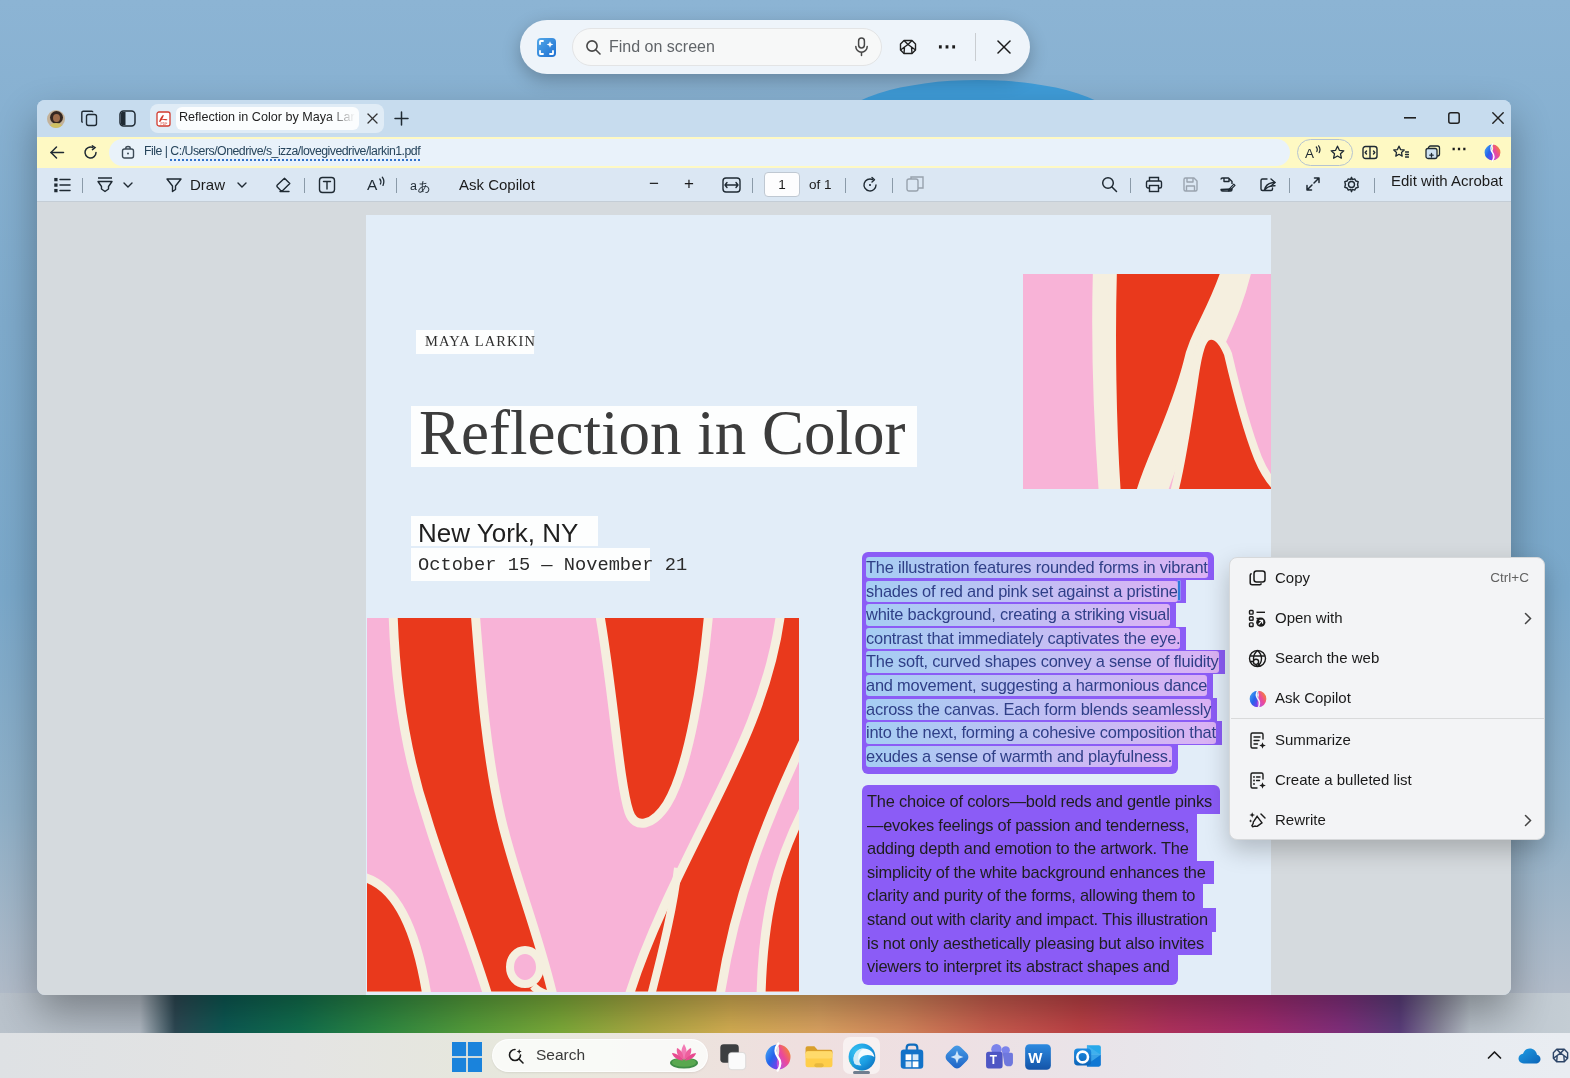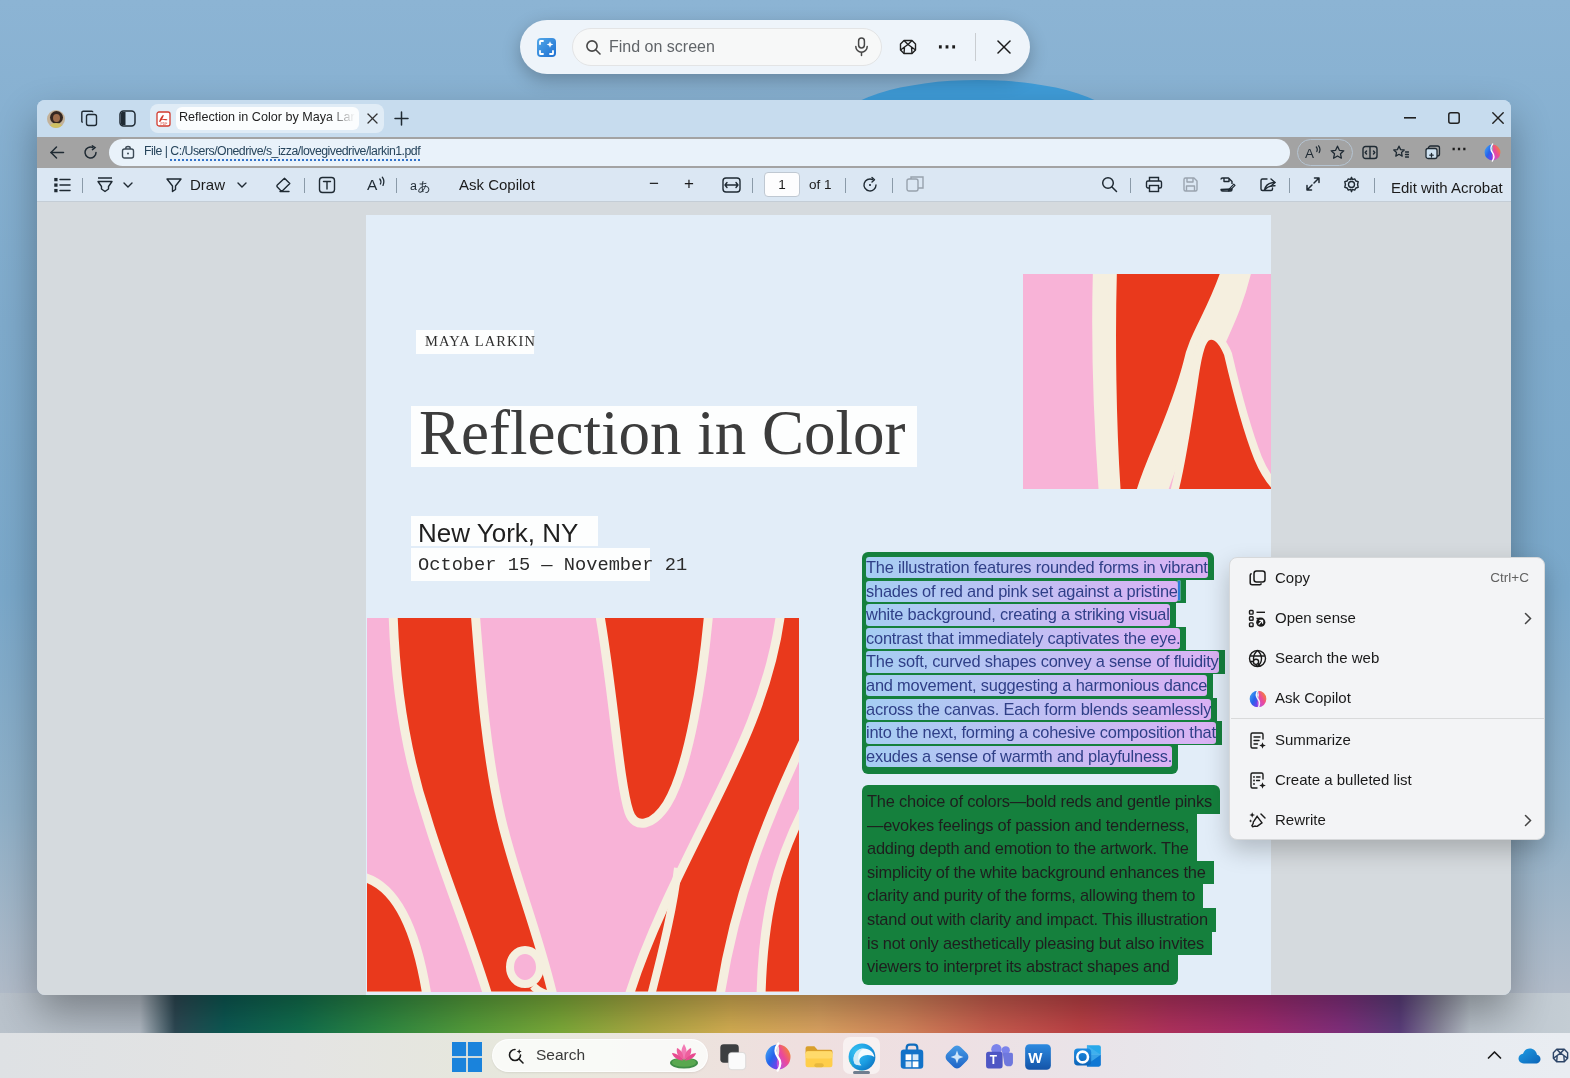--- a/index.html
+++ b/index.html
@@ -20,26 +20,26 @@
   #fb-icon { position:absolute; left:537px; top:38px; width:19px; height:19px; border-radius:4px;
     background:linear-gradient(135deg,#53a8e8 0%,#1d6fd2 100%); }
   #fb-input { position:absolute; left:572px; top:28px; width:310px; height:38px; background:#f7f8f8;
     border:1px solid #e3e4e5; border-radius:19px; }
   .ficn { position:absolute; }
   #fb-sep { position:absolute; left:975px; top:33px; width:1px; height:28px; background:#c9cdd1; }
   
   #win { position:absolute; left:37px; top:100px; width:1474px; height:895px; border-radius:8px;
     background:#c7dcee; box-shadow:0 18px 40px rgba(0,0,0,0.32); overflow:hidden; }
   #titlebar { position:absolute; left:0; top:0; width:1474px; height:37px; background:#c7dcee; }
-  #urlrow { position:absolute; left:0; top:37px; width:1474px; height:31px; background:#a3a3a3; }
+  #urlrow { position:absolute; left:0; top:37px; width:1474px; height:31px; background:#fef9c3; }
   #pdfbar { position:absolute; left:0; top:68px; width:1474px; height:34px; background:#dbe7f3; border-bottom:1px solid #c4cdd6; }
   #content { position:absolute; left:0; top:102px; width:1474px; height:793px; background:#d5dade; }
   #page { position:absolute; left:329px; top:13px; width:905px; height:884px; background:#e2edf8; }
   .sep-t { position:absolute; top:10px; width:1px; height:15px; background:#8a9aa8; }
-  .ln { white-space:nowrap; background:#15803d; width:fit-content; padding:0 8px 0 5px; line-height:23.6px; font-size:16.4px; color:#1e1e1e; letter-spacing:-0.2px; }
+  .ln { white-space:nowrap; background:#8b5cf6; width:fit-content; padding:0 8px 0 5px; line-height:23.6px; font-size:16.4px; color:#1e1e1e; letter-spacing:-0.2px; }
   .ln .hl { display:inline-block; height:21.4px; line-height:21.4px; background:linear-gradient(90deg,#a5cef3,#dbb2f4); color:#2f3f87; border-radius:3px; vertical-align:top; margin-top:1.1px; }
   #para1 .ln { padding:0 6px 0 4px; }
   .caret { display:inline-block; width:2px; height:19px; background:#2f7ad8; vertical-align:-3px; box-shadow:0 0 0 0.5px #8fc2ef; }
   
   #ctxmenu { position:absolute; left:1229px; top:557px; width:316px; height:283px; background:#f3f4f6;
     border:1px solid #d6d8da; border-radius:8px; box-shadow:0 10px 24px rgba(0,0,0,0.22); }
   .mi { position:absolute; left:0; width:316px; height:40px; }
   .mi .lab { position:absolute; left:45px; top:10px; font-size:15px; color:#1a1a1a; }
   .mi .kbd { position:absolute; right:17px; top:11px; font-size:13.5px; color:#616161; }
   .mi .chev { position:absolute; right:14px; top:13px; }
@@ -243,21 +243,21 @@
         </svg>
       <div class="sep-t" style="left:1252px"></div>
       <svg class="abs" style="left:1268px;top:8px" width="16" height="16" viewBox="0 0 16 16" fill="none" stroke="#1f2a33" stroke-width="1.5" stroke-linecap="round" stroke-linejoin="round">
           <path d="M9.5 2 L14 2 L14 6.5 M14 2 L9 7 M6.5 14 L2 14 L2 9.5 M2 14 L7 9"></path>
         </svg>
       <svg class="abs" style="left:1306px;top:8px" width="17" height="17" viewBox="0 0 17 17" fill="none" stroke="#1f2a33" stroke-width="1.4">
           <circle cx="8.5" cy="8.5" r="3"></circle>
           <path d="M8.5 1.3 L9.3 3.6 L11.7 2.9 L12.9 5 L15.2 5.7 L14.6 8.5 L15.2 11.3 L12.9 12 L11.7 14.1 L9.3 13.4 L8.5 15.7 L7.7 13.4 L5.3 14.1 L4.1 12 L1.8 11.3 L2.4 8.5 L1.8 5.7 L4.1 5 L5.3 2.9 L7.7 3.6 Z" stroke-linejoin="round"></path>
         </svg>
       <div class="sep-t" style="left:1337px"></div>
-      <div class="abs" style="left:1354px;top:11px;font-size:15px;color:#1b1b1b;">Edit with Acrobat</div>
+      <div class="abs" style="left:1354px;top:4px;font-size:15px;color:#1b1b1b;">Edit with Acrobat</div>
     </div>
     <div id="content">
       <div id="page">
         <svg class="abs" style="left:657px;top:59px" width="248" height="215" viewBox="0 0 248 215">
           <rect width="248" height="215" fill="#f8b3d7"></rect>
           <path d="M80 -6 C 78 60 80 140 86 221" fill="none" stroke="#f5efdf" stroke-width="20"></path>
           <path d="M90 -6 L203 -6 C 188 40 170 60 164 90 C 148 150 126 185 116 222 L94 222 C 89 150 88 60 90 -6 Z" fill="#e9391c" stroke="#f5efdf" stroke-width="8"></path>
           <path d="M216 -6 C 205 40 190 60 178 95 C 160 150 140 185 130 222" fill="none" stroke="#f5efdf" stroke-width="26"></path>
           <path d="M186 62 C 178 64 175 80 172 100 C 166 140 158 196 150 222 L254 222 L254 214 C 246 206 240 196 235 184 C 224 156 212 110 205 80 C 200 68 194 60 186 62 Z" fill="#e9391c" stroke="#f5efdf" stroke-width="8"></path>
         </svg>
@@ -352,21 +352,21 @@
           <g fill="none" stroke="#1a1a1a" stroke-width="1.4">
             <rect x="1.5" y="1.5" width="3.6" height="3.6" rx="0.8"></rect>
             <rect x="1.5" y="7.7" width="3.6" height="3.6" rx="0.8"></rect>
             <rect x="1.5" y="13.9" width="3.6" height="3.6" rx="0.8"></rect>
             <line x1="8.5" y1="3.3" x2="17" y2="3.3"></line>
             <line x1="8.5" y1="9.5" x2="12" y2="9.5"></line>
           </g>
           <circle cx="12.8" cy="13.2" r="4.6" fill="#1a1a1a"></circle>
           <path d="M11 15 L14.6 11.4 M14.6 11.4 L11.8 11.4 M14.6 11.4 L14.6 14.2" stroke="#f3f4f6" stroke-width="1.2" fill="none" stroke-linecap="round"></path>
         </svg>
-      <div class="lab">Open sense</div>
+      <div class="lab">Open with</div>
       <svg class="chev" width="8" height="13" viewBox="0 0 8 13" fill="none" stroke="#444" stroke-width="1.5" stroke-linecap="round">
           <path d="M1.5 1.5 L6.5 6.5 L1.5 11.5"></path>
         </svg>
     </div>
     <div class="mi" style="top:81px">
       <svg class="ic" width="19" height="19" viewBox="0 0 19 19" fill="none" stroke="#1a1a1a" stroke-width="1.4">
           <circle cx="9.5" cy="9.5" r="8"></circle>
           <path d="M9.5 1.5 C 6.5 4 5.5 7 5.5 9.5 C 5.5 12 6.5 15 9.5 17.5 M9.5 1.5 C 12.5 4 13.5 7 13.5 9.5 C 13.5 12 12.5 15 9.5 17.5 M2 7 L17 7 M2.2 12.5 L7 12.5"></path>
           <circle cx="8" cy="12.8" r="2.6" fill="#f3f4f6"></circle>
           <line x1="10" y1="14.8" x2="12" y2="16.8" stroke-linecap="round"></line>

